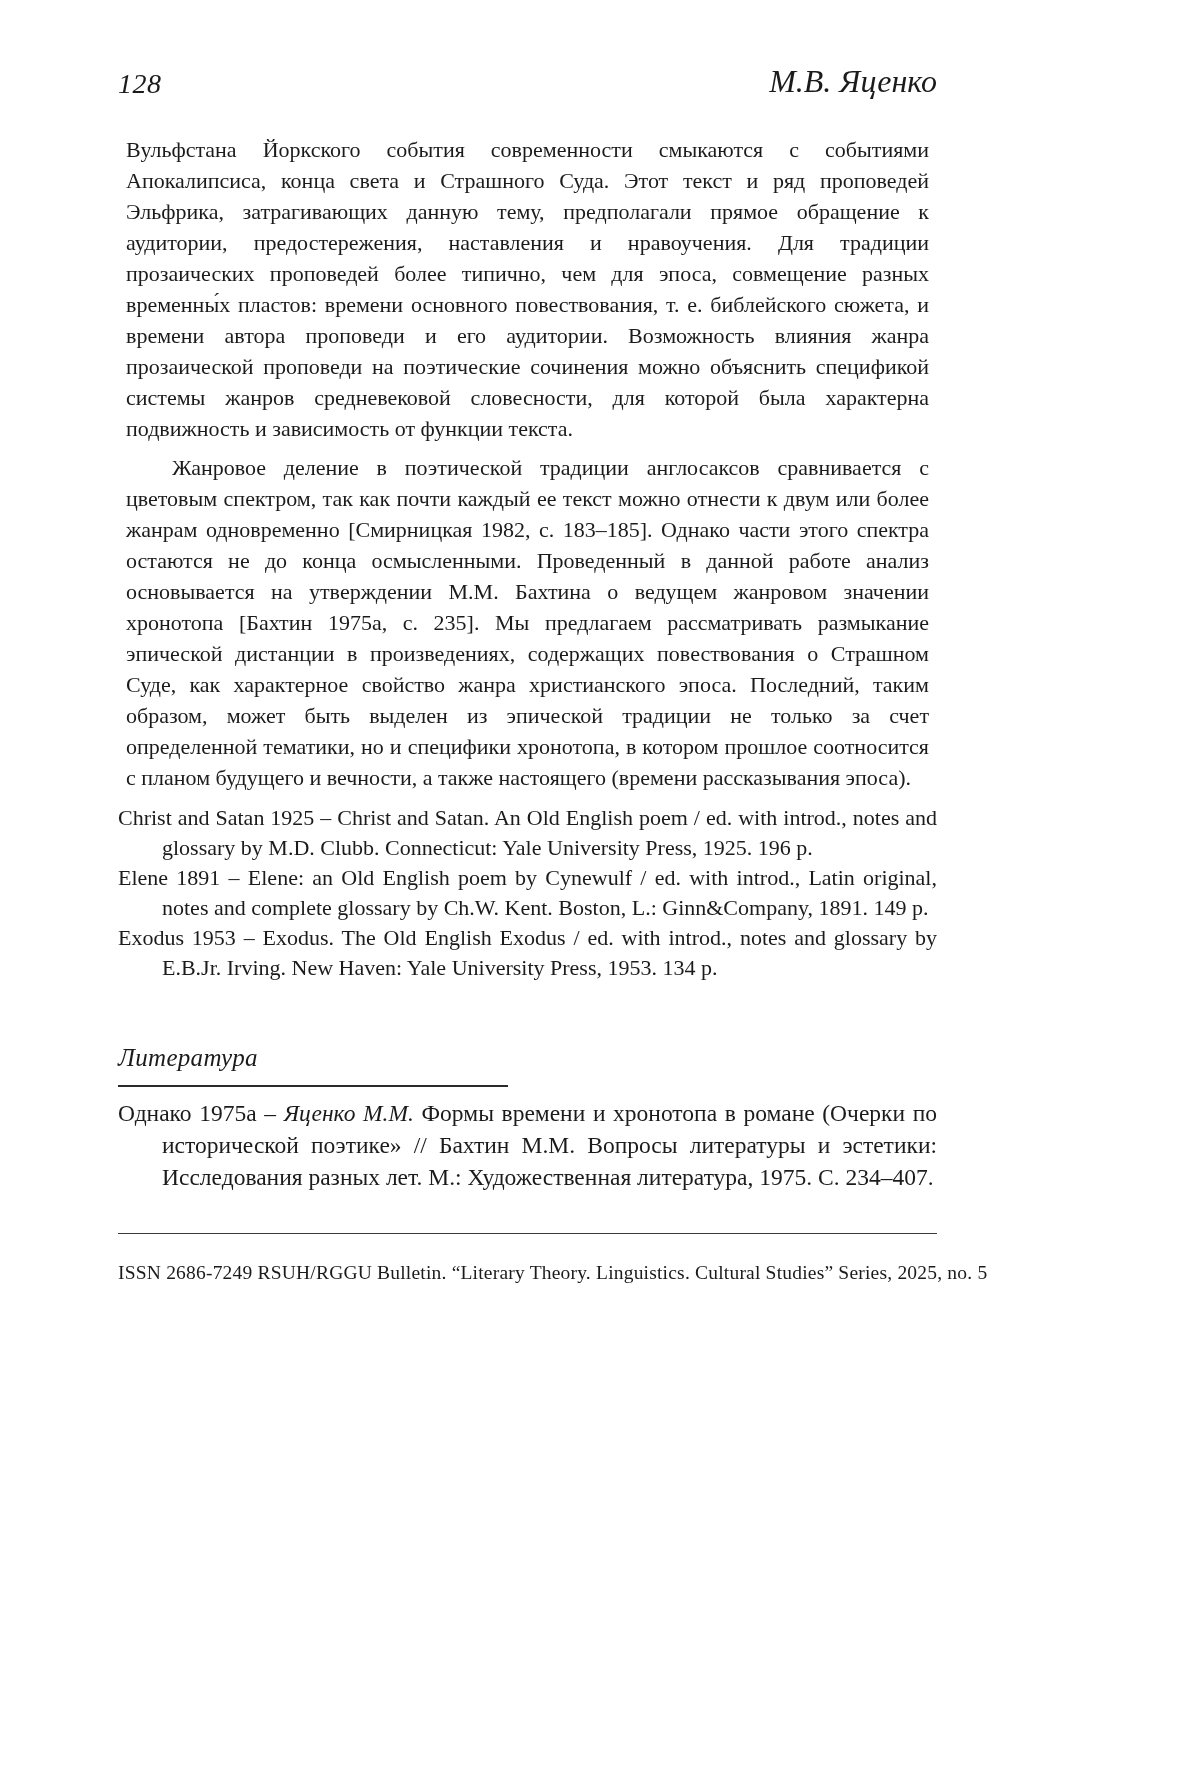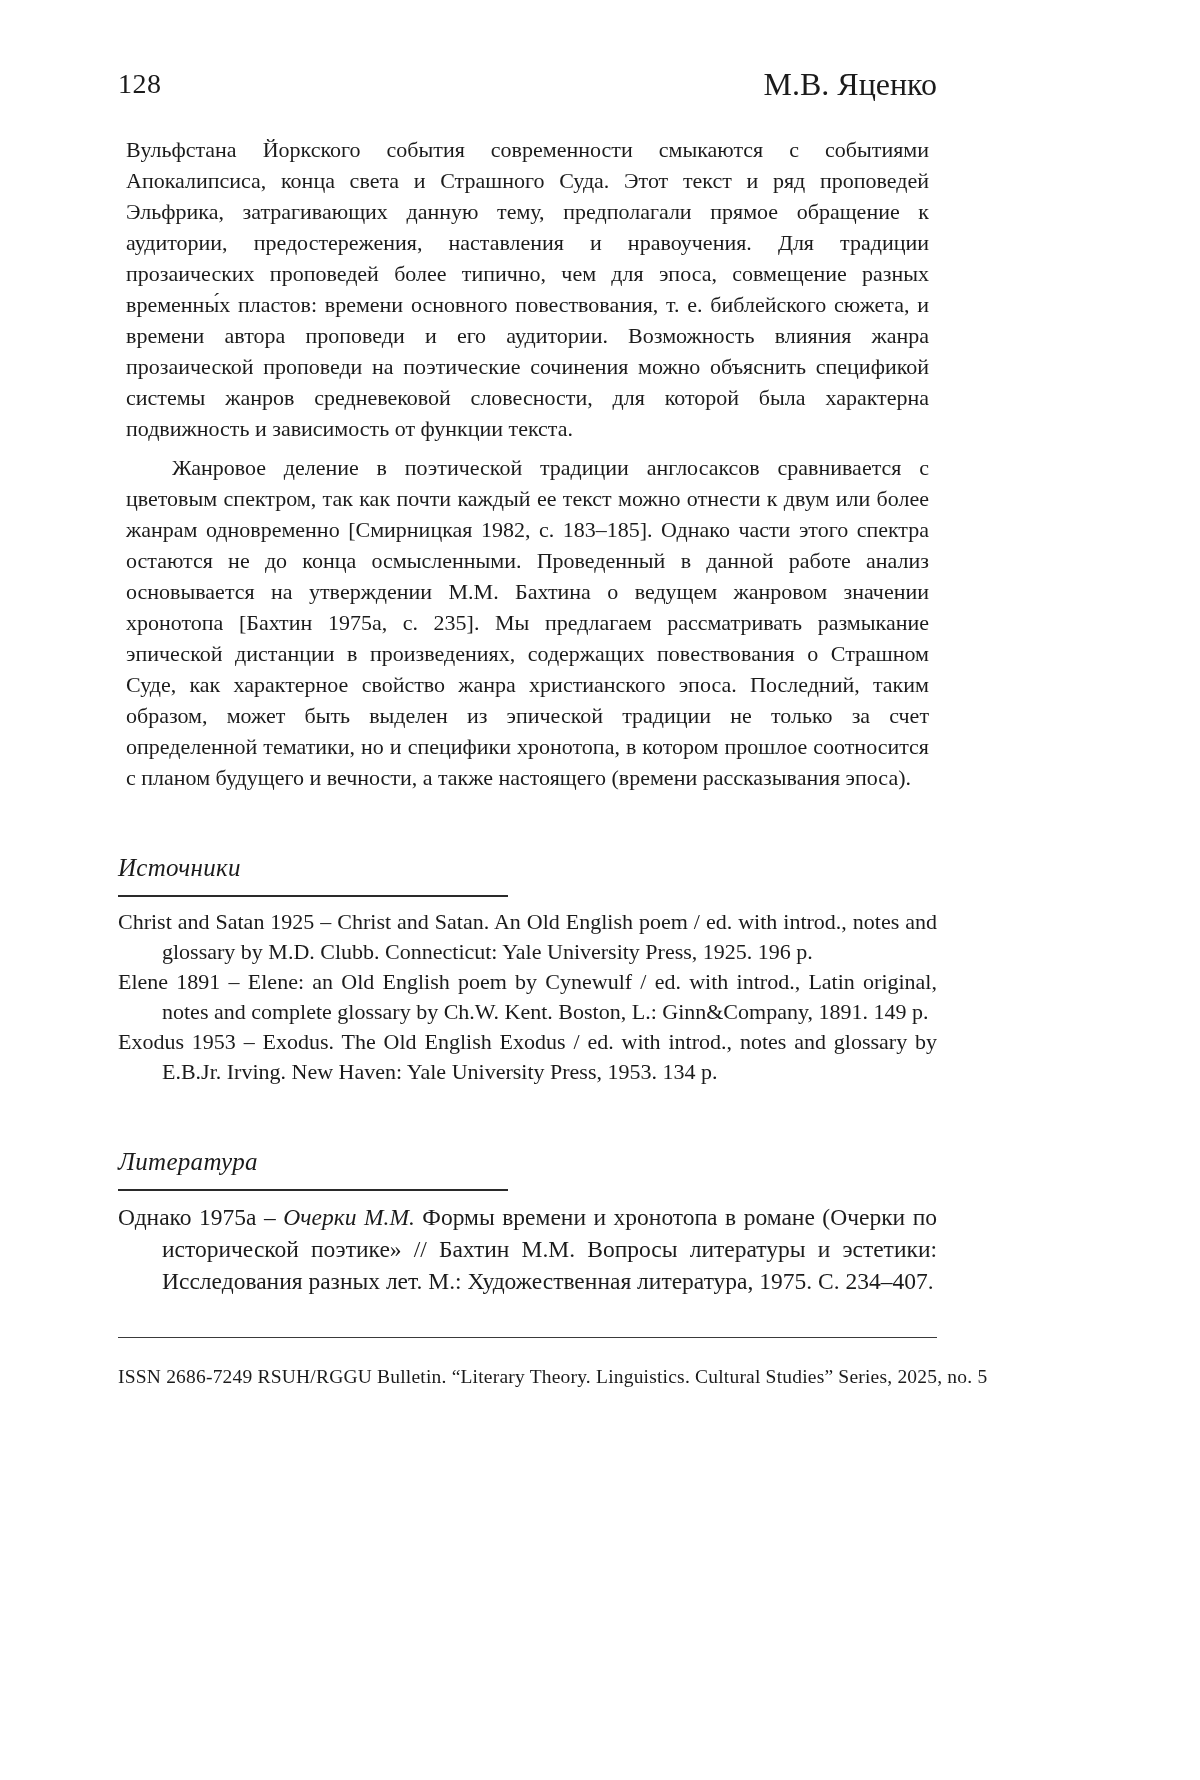--- a/index.html
+++ b/index.html
@@ -15,22 +15,23 @@
     box-sizing: border-box;
     padding: 68px 263px 0 118px;
     font-family: "Liberation Serif", "DejaVu Serif", serif;
     color: #1b1b1b;
     overflow: hidden;
   }
   
   .page-header {
     display: flex;
     justify-content: space-between;
-    align-items: center;
+    align-items: flex-end;
     height: 32px;
+    font-style: italic;
   }
   .page-number {
     font-size: 28px;
     letter-spacing: 0.5px;
   }
   .running-author {
     font-size: 32px;
   }
   
   .article-body {
@@ -105,36 +106,33 @@
     <span class="page-number">128</span>
     <span class="running-author">М.В. Яценко</span>
   </header>
 
   <main class="article-body">
 
     <p class="body-par">Вульфстана Йоркского события современности смыкаются с событиями Апокалипсиса, конца света и Страшного Суда. Этот текст и ряд проповедей Эльфрика, затрагивающих данную тему, предполагали прямое обращение к аудитории, предостережения, наставления и нравоучения. Для традиции прозаических проповедей более типично, чем для эпоса, совмещение разных временны́х пластов: времени основного повествования, т. е. библейского сюжета, и времени автора проповеди и его аудитории. Возможность влияния жанра прозаической проповеди на поэтические сочинения можно объяснить спецификой системы жанров средневековой словесности, для которой была характерна подвижность и зависимость от функции текста.</p>
     <p class="body-par indent">Жанровое деление в поэтической традиции англосаксов сравнивается с цветовым спектром, так как почти каждый ее текст можно отнести к двум или более жанрам одновременно [Смирницкая 1982, с. 183–185]. Однако части этого спектра остаются не до конца осмысленными. Проведенный в данной работе анализ основывается на утверждении М.М. Бахтина о ведущем жанровом значении хронотопа [Бахтин 1975а, с. 235]. Мы предлагаем рассматривать размыкание эпической дистанции в произведениях, содержащих повествования о Страшном Суде, как характерное свойство жанра христианского эпоса. Последний, таким образом, может быть выделен из эпической традиции не только за счет определенной тематики, но и специфики хронотопа, в котором прошлое соотносится с планом будущего и вечности, а также настоящего (времени рассказывания эпоса).</p>
 
     <section>
-      <div class="section-heading-wrap">
-        <h2 class="section-heading">Источники</h2>
-      </div>
       <div class="bib-list">
         <p class="bib-entry">Christ and Satan 1925 – Christ and Satan. An Old English poem / ed. with introd., notes and glossary by M.D. Clubb. Connecticut: Yale University Press, 1925. 196 p.</p>
         <p class="bib-entry">Elene 1891 – Elene: an Old English poem by Cynewulf / ed. with introd., Latin original, notes and complete glossary by Ch.W. Kent. Boston, L.: Ginn&amp;Company, 1891. 149 p.</p>
         <p class="bib-entry">Exodus 1953 – Exodus. The Old English Exodus / ed. with introd., notes and glossary by E.B.Jr. Irving. New Haven: Yale University Press, 1953. 134 p.</p>
       </div>
     </section>
 
     <section>
       <div class="section-heading-wrap">
         <h2 class="section-heading">Литература</h2>
       </div>
       <div class="bib-list">
-        <p class="bib-entry bib-ru"><span>Однако 1975а – </span><span class="ital">Очерки М.М.</span><span> Формы времени и хронотопа в романе (Очерки по исторической поэтике» // Бахтин М.М. Вопросы литературы и эстетики: Исследования разных лет. М.: Художественная литература, 1975. С. 234–407.</span></p>
+        <p class="bib-entry bib-ru"><span>Однако 1975а – </span><span class="ital">Яценко М.М.</span><span> Формы времени и хронотопа в романе (Очерки по исторической поэтике» // Бахтин М.М. Вопросы литературы и эстетики: Исследования разных лет. М.: Художественная литература, 1975. С. 234–407.</span></p>
       </div>
     </section>
 
   </main>
 
   <footer class="page-footer">
     <div class="footer-rule"></div>
     <div class="footer-text">ISSN 2686-7249 RSUH/RGGU Bulletin. “Literary Theory. Linguistics. Cultural Studies” Series, 2025, no. 5</div>
   </footer>
 

